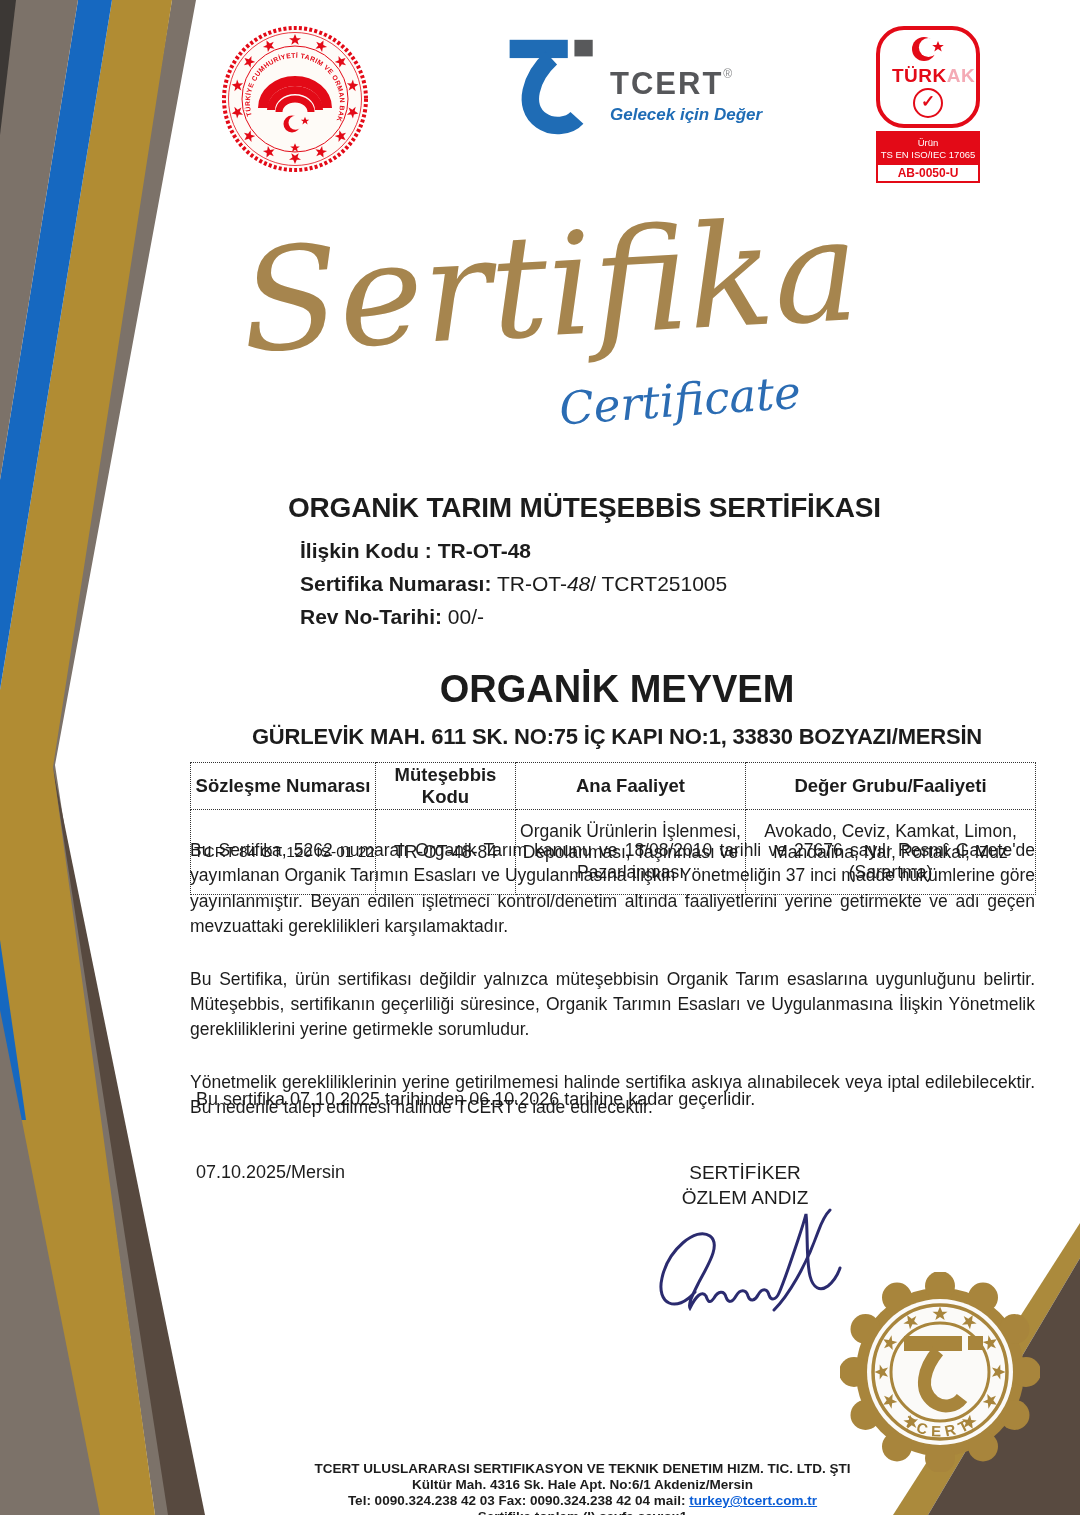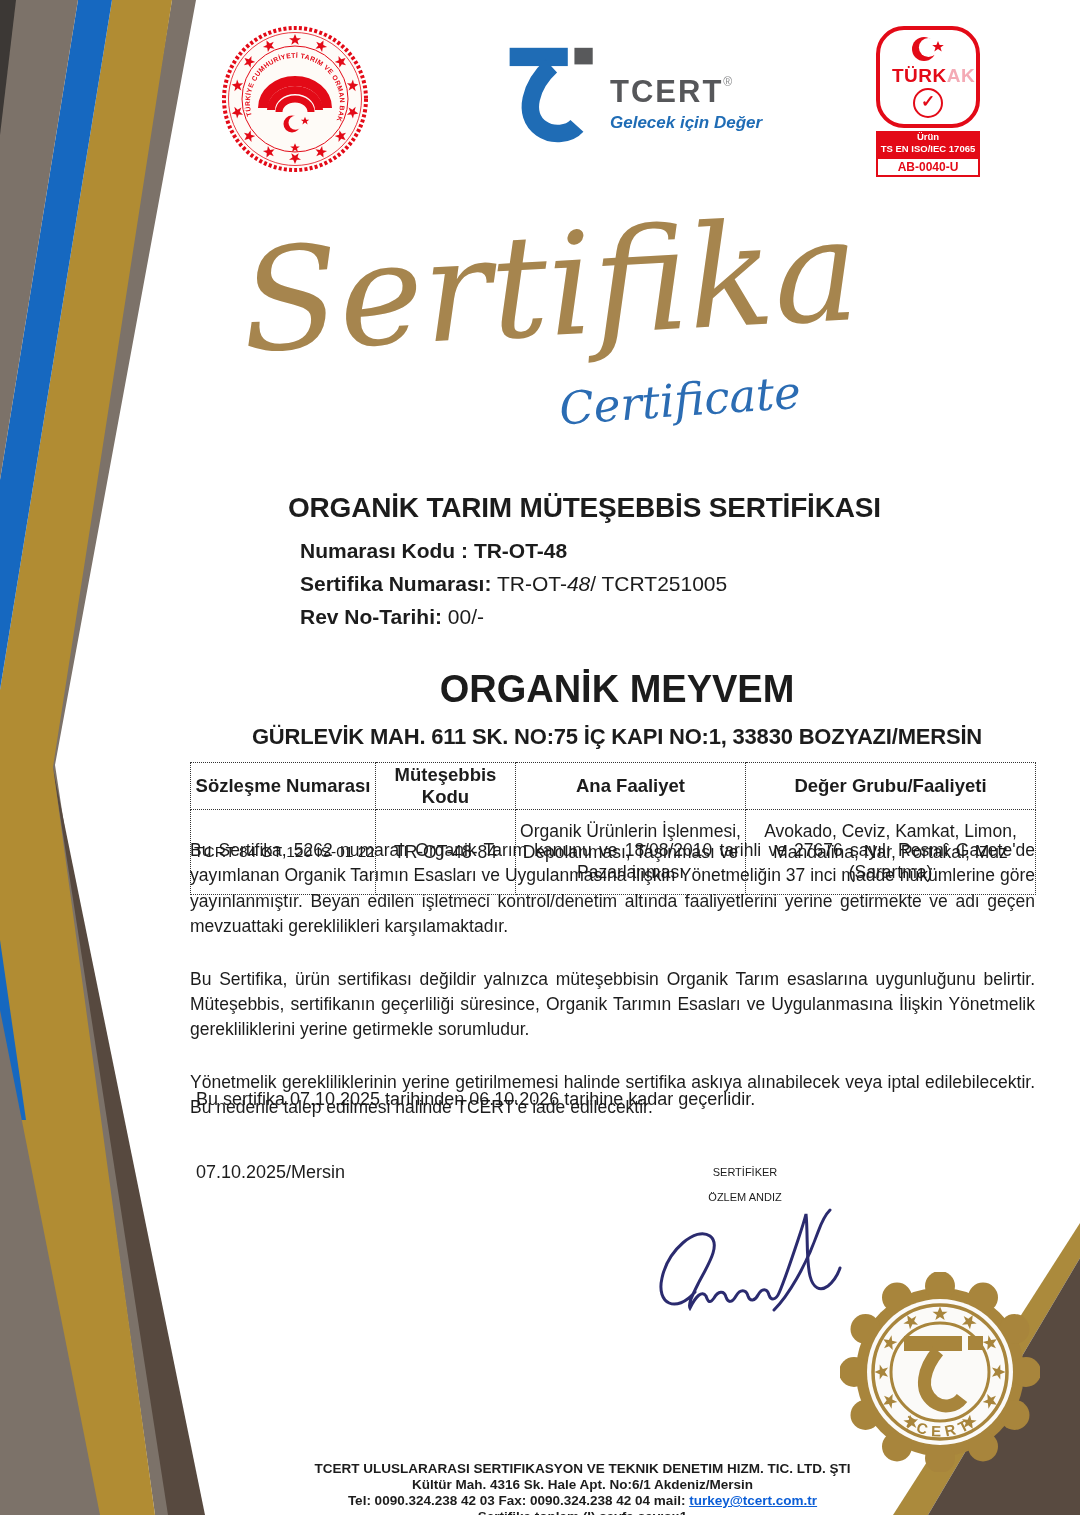--- a/index.html
+++ b/index.html
@@ -9,33 +9,33 @@
   svg{display:block;}
 
   
   .left-band{left:0;top:0;z-index:1;}
   .corner-decor{right:0;bottom:0;z-index:1;}
   .seal-watermark{left:840px;top:1272px;z-index:2;}
   .signature{left:648px;top:1192px;z-index:4;}
 
   
   .ministry{left:220px;top:24px;z-index:3;}
-  .tcert-logo{left:498px;top:36px;z-index:3;display:flex;justify-content:center;}
+  .tcert-logo{left:498px;top:28px;z-index:3;display:flex;justify-content:center;}
   .tcert-text{margin:40px 0 0 4px;}
   .tcert-name{font-size:31px;font-weight:600;color:#56575a;letter-spacing:2px;line-height:1;}
   .tcert-reg{font-size:12px;vertical-align:top;color:#8a8b8d;font-weight:400;}
   .tcert-tagline{font-size:17px;font-style:italic;color:#1f6cb5;margin-top:6px;font-weight:600;}
   .turkak{left:876px;top:26px;z-index:3;width:104px;text-align:center;}
   .turkak-box{border:4px solid #e30a17;border-radius:28px;padding:4px 12px 6px;background:#fff;}
   .turkak-brand{font-size:19px;font-weight:bold;letter-spacing:.5px;line-height:1;margin-top:2px;}
   .turkak-brand .b1{color:#e30a17;}
   .turkak-brand .b2{color:#f4aab5;}
   .turkak-check{margin:3px auto 0;width:26px;height:26px;border:2.5px solid #e30a17;border-radius:50%;
     color:#e30a17;font-size:17px;font-weight:bold;line-height:24px;}
-  .turkak-band{background:#e30a17;color:#fff;font-size:9.5px;font-weight:bold;padding:0 0 2px;margin-top:3px;line-height:1.25;}
+  .turkak-band{background:#e30a17;color:#fff;font-size:9.5px;font-weight:normal;padding:6px 0 2px;margin-top:3px;line-height:1.25;}
   .turkak-ab{border:2px solid #e30a17;color:#e30a17;font-size:12px;font-weight:bold;padding:1px 0;margin-top:0;}
 
   
   .script-main{left:150px;top:208px;width:800px;text-align:center;z-index:3;
     font-family:"DejaVu Serif",serif;font-style:italic;font-size:142px;line-height:1.1;color:#a6854e;transform:rotate(-3deg);}
   .script-sub{left:430px;top:374px;width:500px;text-align:center;z-index:3;
     font-family:"DejaVu Serif",serif;font-style:italic;font-size:45px;color:#2b6cb3;transform:rotate(-4deg);}
 
   
   .doc-title{left:288px;top:492px;z-index:3;font-size:28px;font-weight:bold;letter-spacing:-.2px;}
@@ -54,21 +54,21 @@
   .cert-table td{font-size:17.5px;line-height:1.18;height:82px;}
   .c1{width:185px;} .c2{width:140px;} .c3{width:230px;} .c4{width:290px;}
   td.cell-contract{font-size:15.5px;white-space:nowrap;}
 
   
   .paras{left:190px;top:838px;width:845px;z-index:3;font-size:17.5px;line-height:1.45;text-align:justify;}
   .paras p{margin:0 0 27px 0;}
 
   .dates{left:196px;top:1086px;z-index:3;font-size:18px;line-height:26px;}
   .issue-place{left:196px;top:1162px;z-index:3;font-size:18px;}
-  .certifier{left:655px;top:1160px;width:180px;z-index:3;text-align:center;font-size:11px;line-height:25px;}
+  .certifier{left:655px;top:1160px;width:180px;z-index:3;text-align:center;font-size:19px;line-height:25px;}
 
   
   .footer{left:115px;top:1461px;width:935px;z-index:3;text-align:center;}
   .footer .f-bold{font-size:13.5px;font-weight:bold;line-height:16px;}
   .footer a{color:#0b5ed7;text-decoration:underline;font-weight:bold;}
 </style>
 </head>
 <body>
 
 <div class="page">
@@ -199,30 +199,30 @@
       </svg>
       <div class="turkak-brand">
         <span class="b1">TÜRK</span><span class="b2">AK</span>
       </div>
       <div class="turkak-check">✓</div>
     </div>
     <div class="turkak-band">
       <div>Ürün</div>
       <div>TS EN ISO/IEC 17065</div>
     </div>
-    <div class="turkak-ab">AB-0040-U</div>
+    <div class="turkak-ab">AB-0050-U</div>
   </div>
 
   <div class="abs script-main">Sertifika</div>
   <div class="abs script-sub">Certificate</div>
 
   <div class="abs doc-title">ORGANİK TARIM MÜTEŞEBBİS SERTİFİKASI</div>
   <div class="abs fields">
     <div>
-      <b>Numarası Kodu :</b>
+      <b>İlişkin Kodu :</b>
       <b>TR-OT-48</b>
     </div>
     <div>
       <b>Sertifika Numarası:</b>
       <span>TR-OT-</span><span class="it">48</span><span>/ TCRT251005</span>
     </div>
     <div>
       <b>Rev No-Tarihi:</b>
       <span>00/-</span>
     </div>

